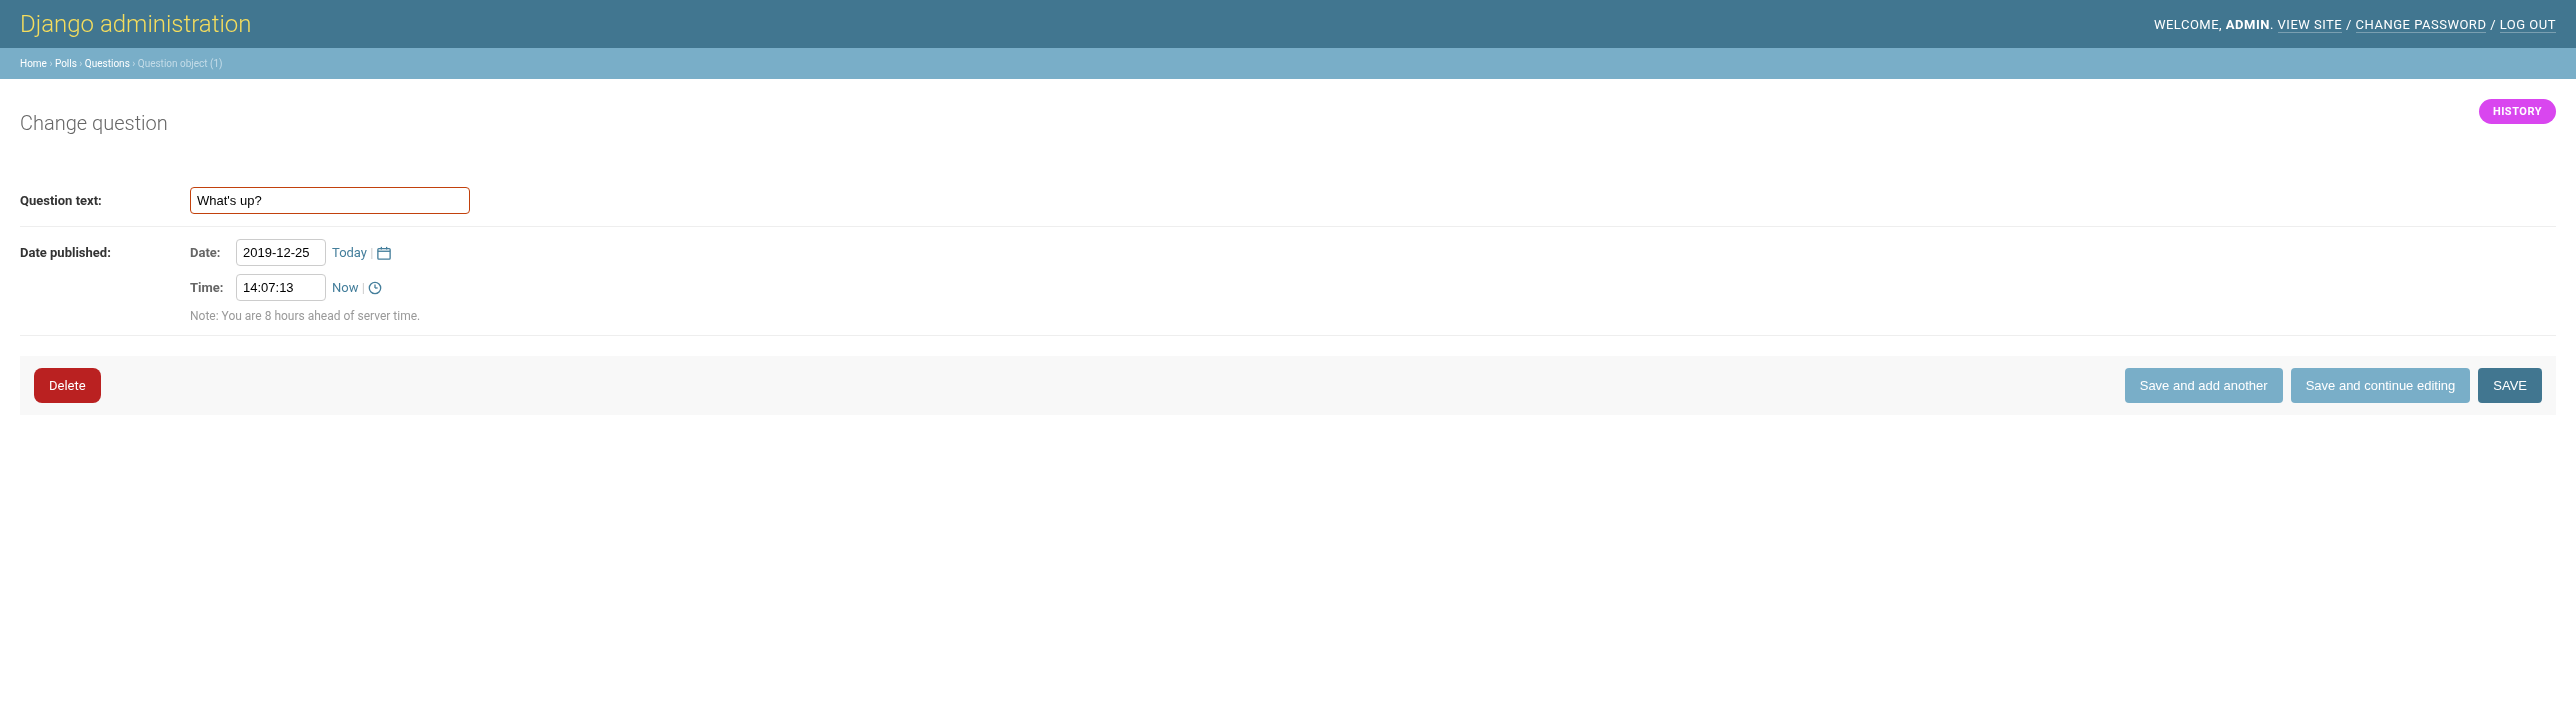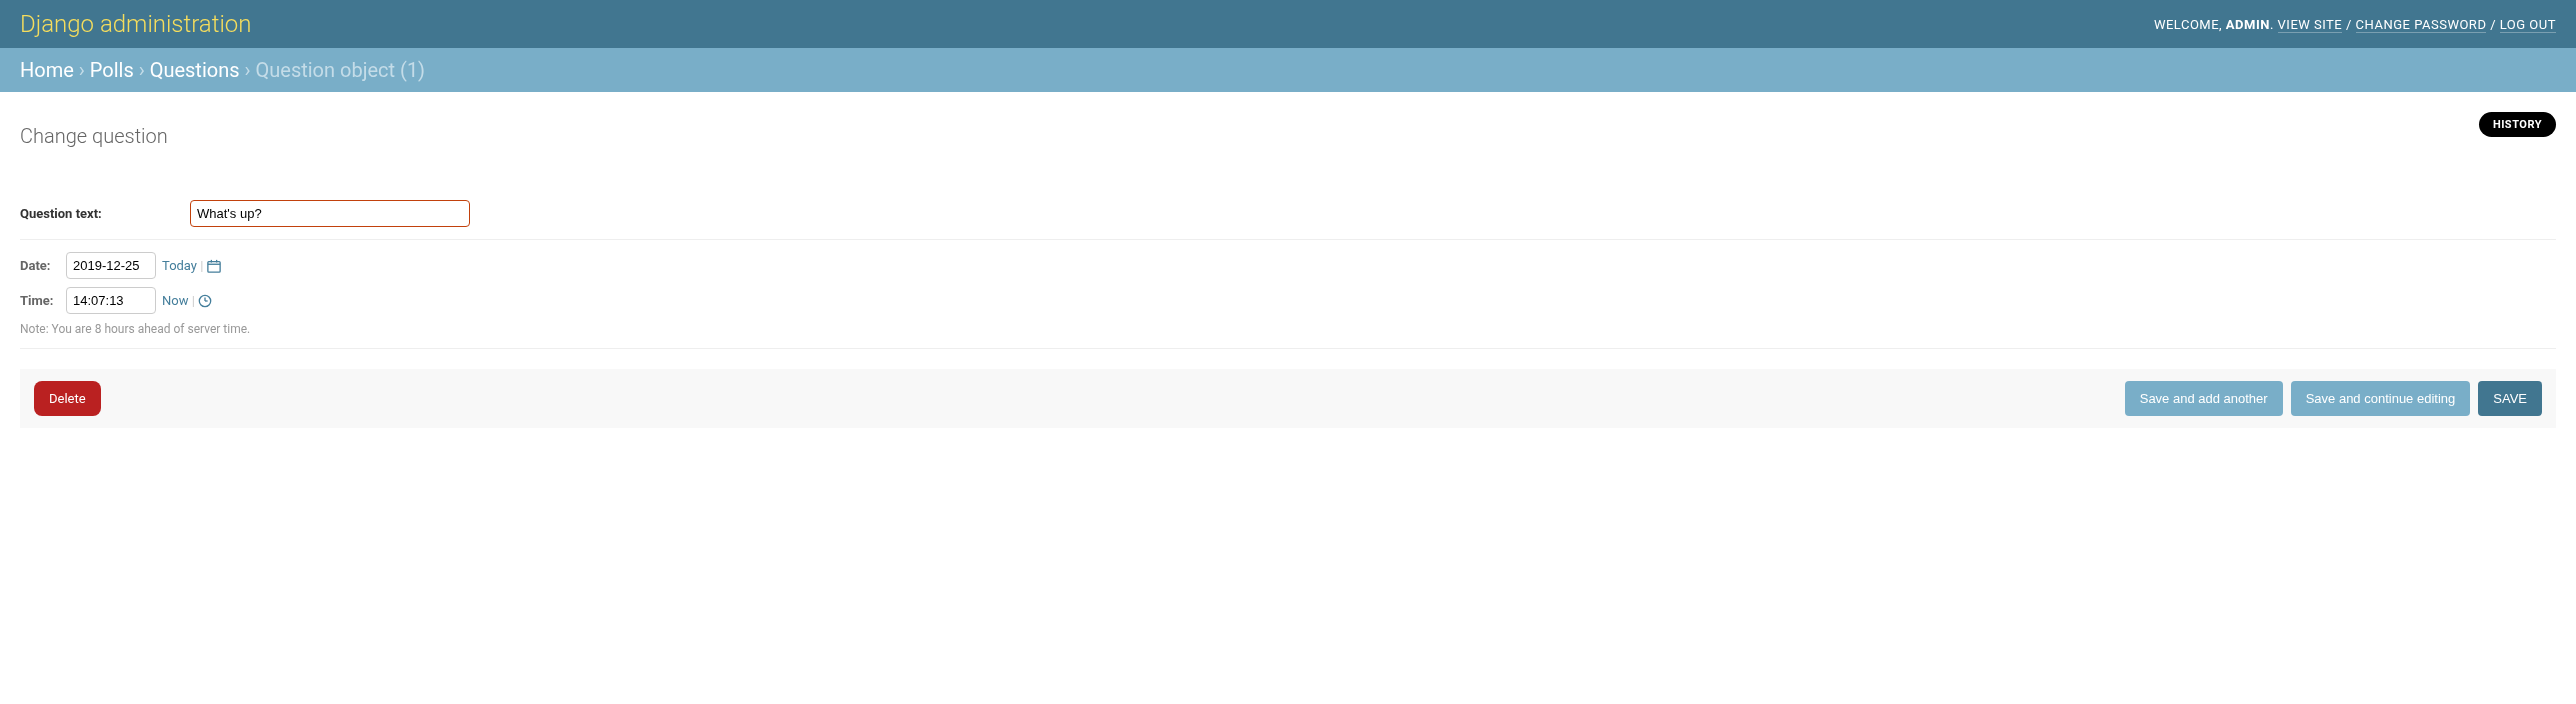--- a/index.html
+++ b/index.html
@@ -5,29 +5,29 @@
     * { margin: 0; padding: 0; box-sizing: border-box; }
     body { font-family: "Roboto", "Lucida Grande", Verdana, Arial, sans-serif; font-size: 14px; color: #333; background: #fff; }
     
     #header { background: #417690; padding: 10px 20px; display: flex; justify-content: space-between; align-items: center; color: #fff; }
     #branding h1 { font-size: 24px; font-weight: 300; color: #f5dd5d; margin: 0; }
     #branding h1 a { color: #f5dd5d; text-decoration: none; }
     #user-tools { font-size: 13px; text-align: right; letter-spacing: 0.5px; text-transform: uppercase; }
     #user-tools a { color: #fff; text-decoration: none; border-bottom: 1px solid rgba(255,255,255,0.3); }
     #user-tools strong { font-weight: bold; }
     
-    .breadcrumbs { background: #79aec8; padding: 10px 20px; color: #c4dce8; font-size: 20px; }
+    .breadcrumbs { background: #79aec8; padding: 10px 20px; color: #c4dce8; font-size: 10px; }
     .breadcrumbs a { color: #fff; text-decoration: none; }
     
     #content { padding: 20px; }
     #content-header { display: flex; justify-content: space-between; align-items: flex-start; margin-bottom: 20px; }
     #content h1 { font-size: 20px; font-weight: 300; color: #666; margin: 12px 0 20px 0; }
     
     .object-tools { }
-    .object-tools a { display: inline-block; background: #000000; color: #fff; font-size: 11px; font-weight: bold; text-transform: uppercase; letter-spacing: 0.5px; padding: 6px 14px; border-radius: 15px; text-decoration: none; }
+    .object-tools a { display: inline-block; background: #d946ef; color: #fff; font-size: 11px; font-weight: bold; text-transform: uppercase; letter-spacing: 0.5px; padding: 6px 14px; border-radius: 15px; text-decoration: none; }
     
     .module { border: none; }
     .form-row { padding: 12px 0; border-bottom: 1px solid #eee; display: flex; font-size: 13px; }
     .form-row > label { width: 170px; padding: 6px 10px 0 0; font-weight: bold; font-size: 13px; color: #333; }
     .form-row .field-content { flex: 1; }
     
     .vTextField { width: 280px; padding: 5px 6px; border: 1px solid #c2410c; border-radius: 4px; font-size: 13px; }
     .vDateField, .vTimeField { width: 90px; padding: 5px 6px; border: 1px solid #ccc; border-radius: 4px; font-size: 13px; }
     
     .datetime { font-size: 13px; color: #666; }
@@ -78,20 +78,21 @@
   <form>
     <div class="module">
       <div class="form-row">
         <label>Question text:</label>
         <div class="field-content">
           <input type="text" class="vTextField" value="What's up?" style="">
         </div>
       </div>
 
       <div class="form-row">
+        <label>Date published:</label>
         <div class="field-content">
           <div class="datetime">
             <div class="datetime-row">
               <label>Date:</label>
               <input type="text" class="vDateField" value="2019-12-25" style="">
               <span class="datetimeshortcuts">
                 <a href="#">Today</a> |
                 <a href="#">
                   <svg class="icon-cal" width="14" height="14" viewBox="0 0 16 16" fill="#447e9b">
                     <rect x="1" y="3" width="14" height="12" rx="1" fill="none" stroke="#447e9b" stroke-width="1.5"></rect>

